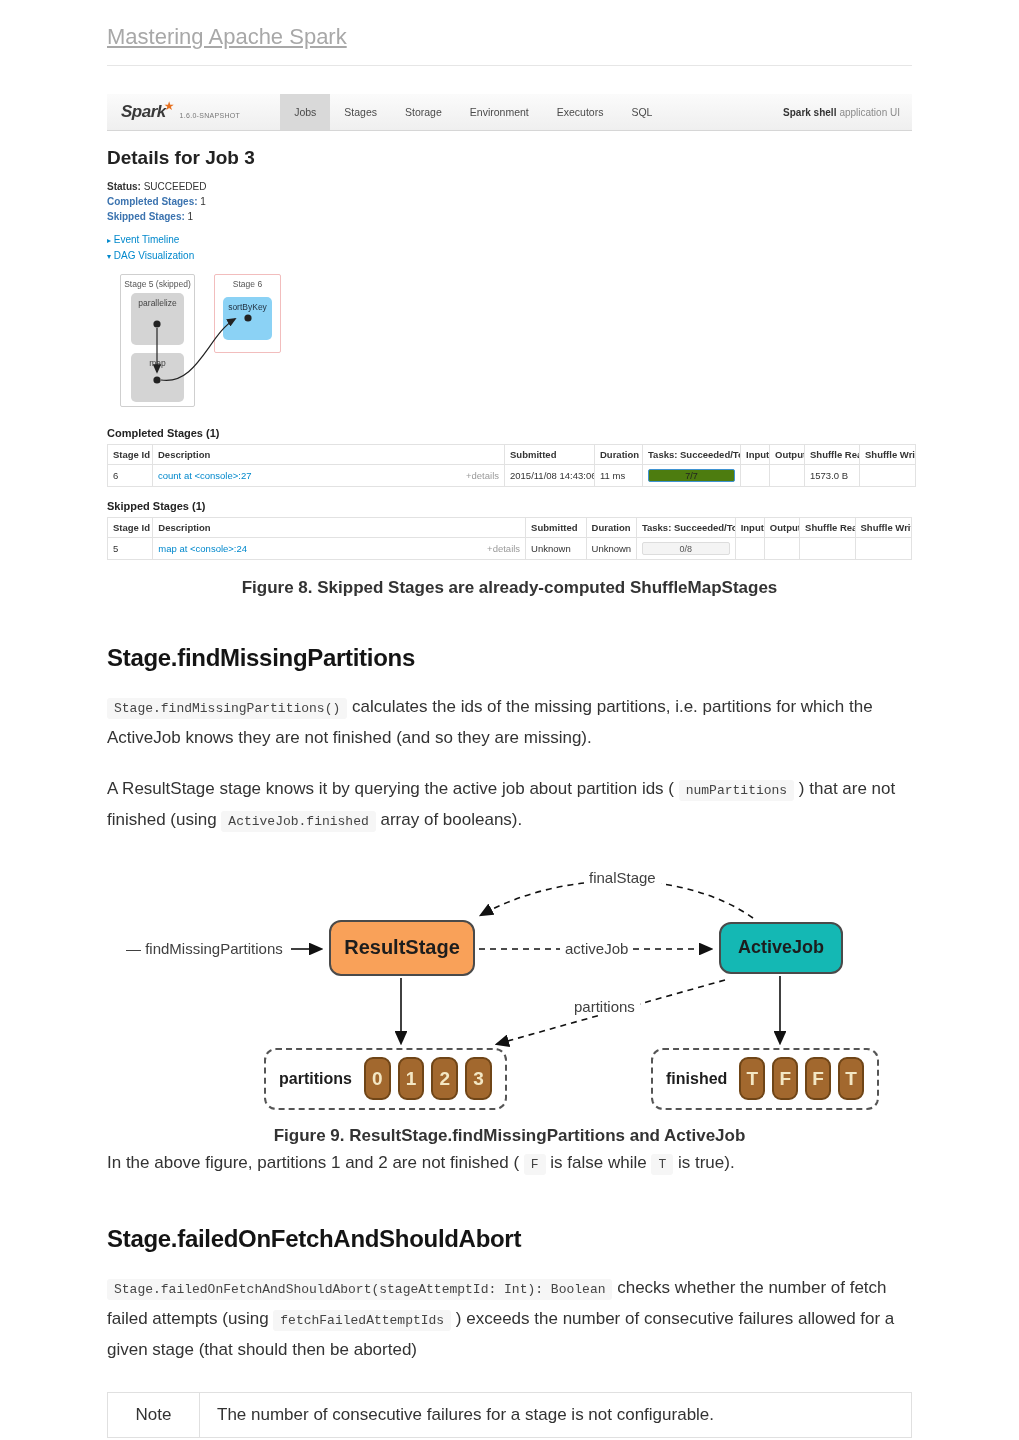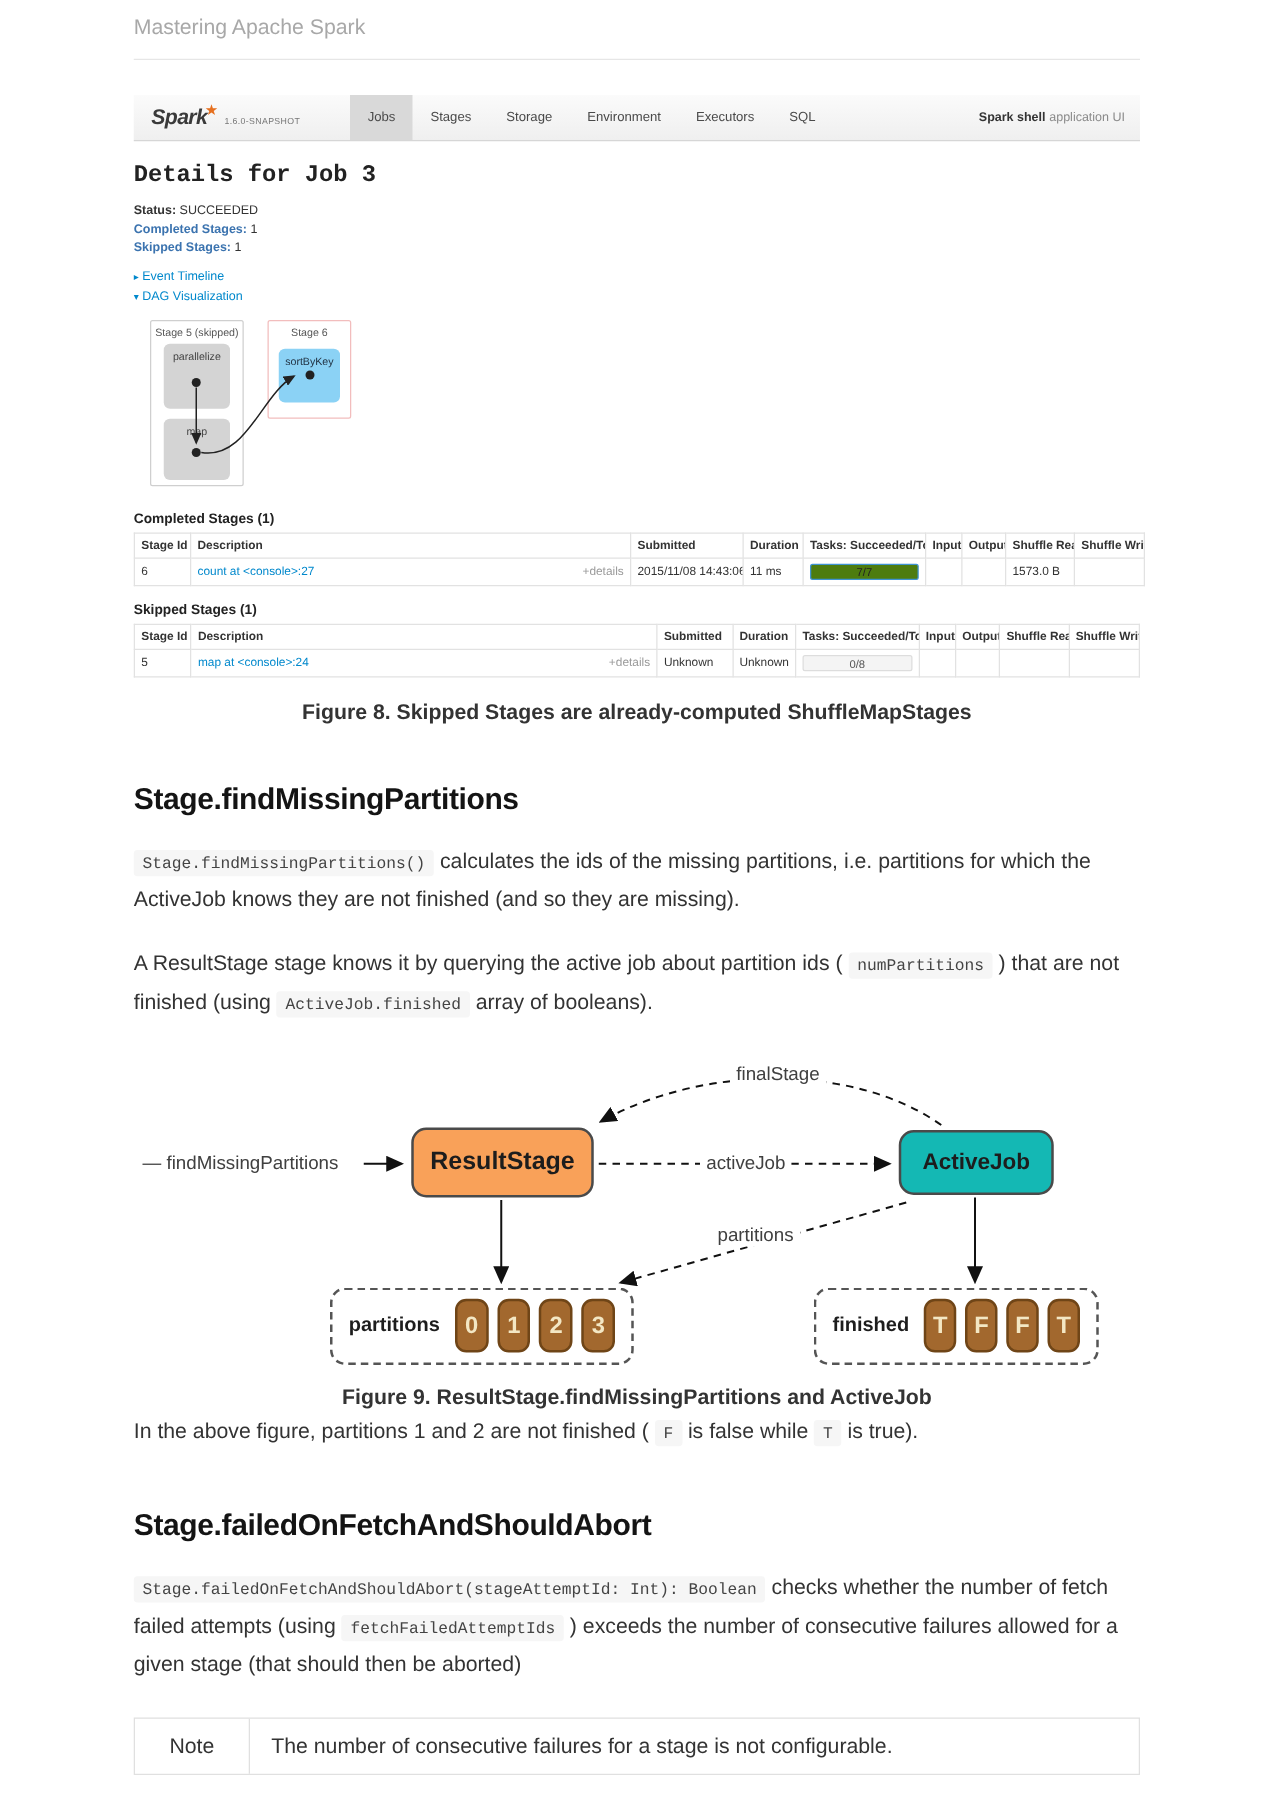--- a/index.html
+++ b/index.html
@@ -1,38 +1,38 @@
 <!DOCTYPE html>
 <html><head>
 <meta charset="utf-8">
 <style>
   * { box-sizing: border-box; margin: 0; padding: 0; }
   html,body { width:1019px; height:1440px; background:#fff; overflow:hidden;
     font-family:"Liberation Sans", sans-serif; color:#333; }
   .content { padding:0 107px; }
 
   
-  .book-header { padding-top:12px; font-size:17px; color:#a8a8a8; }
+  .book-header { padding-top:24px; font-size:22px; color:#a8a8a8;text-decoration:underline; }
   .top-rule { border:none; border-top:1px solid #e6e6e6; margin-top:15px; }
 
   
   .sparkui { margin-top:28px; font-size:10px; }
   .navbar { display:flex; align-items:stretch; height:37px;
     background:linear-gradient(#fbfbfb,#efefef); border-bottom:1px solid #d6d6d6; }
   .logo-wrap { display:flex; align-items:center; padding:0 12px 0 14px; }
   .logo-text { font-size:17px; font-weight:bold; font-style:italic; color:#3a3a3a; letter-spacing:-0.5px; position:relative; }
   .logo-star { color:#e6701f; font-size:12px; position:relative; top:-6px; left:-2px; }
   .logo-version { font-size:7px; color:#777; margin-left:3px; margin-top:6px; letter-spacing:0.3px; }
   .nav-tabs { display:flex; align-items:stretch; margin-left:28px; }
   .nav-item { display:flex; align-items:center; padding:0 14px; color:#4a4a4a; font-size:10.5px; cursor:pointer; }
   .nav-item.active { background:#d9d9d9; }
   .appui { margin-left:auto; display:flex; align-items:center; padding-right:12px; color:#8a8a8a; font-size:10px; }
   .appui b { color:#333; margin-right:3px; }
 
-  .job-title { font-size:19px; font-weight:bold; color:#222; margin:16px 0 10px;font-family:Liberation Mono, monospace; }
+  .job-title { font-size:19px; font-weight:bold; color:#222; margin:16px 0 10px; }
   .status-line { font-size:10px; line-height:1.5; color:#333; }
   .status-line b { color:#333;margin-top:23px; }
   .blue-label { color:#3b73af; font-weight:bold; }
   .ui-link { color:#0088cc; font-size:10px; line-height:1.6; cursor:pointer; }
   .links-block { margin-top:8px; }
   .caret { font-size:8px; color:#0088cc; }
 
   
   .dag { position:relative; height:142px; margin-top:8px; }
   .stage-box { position:absolute; background:#fff; border:1px solid #cfcfcf; border-radius:2px;
@@ -282,21 +282,21 @@
         </marker>
       </defs>
       <line x1="184" y1="81" x2="214" y2="81" stroke="#111" stroke-width="1.6" marker-end="url(#arr2)"></line>
       <path d="M646,50 C575,0 455,2 374,47" fill="none" stroke="#111" stroke-width="1.6" stroke-dasharray="6,5" marker-end="url(#arr2)"></path>
       <line x1="372" y1="81" x2="604" y2="81" stroke="#111" stroke-width="1.6" stroke-dasharray="6,5" marker-end="url(#arr2)"></line>
       <line x1="294" y1="110" x2="294" y2="175" stroke="#111" stroke-width="1.6" marker-end="url(#arr2)"></line>
       <line x1="673" y1="108" x2="673" y2="175" stroke="#111" stroke-width="1.6" marker-end="url(#arr2)"></line>
       <line x1="618" y1="112" x2="390" y2="176" stroke="#111" stroke-width="1.6" stroke-dasharray="6,5" marker-end="url(#arr2)"></line>
     </svg>
 
-    <span class="dlabel" style="left:2px; top:72px;">— findMissingPartitions</span>
+    <span class="dlabel" style="left:14px; top:72px;">— findMissingPartitions</span>
     <span class="dlabel" style="left:477px; top:1px;">finalStage</span>
     <span class="dlabel" style="left:453px; top:72px;">activeJob</span>
     <span class="dlabel" style="left:462px; top:130px;">partitions</span>
 
     <div class="node result-stage">
       <span>ResultStage</span>
     </div>
     <div class="node active-job">
       <span>ActiveJob</span>
     </div>

